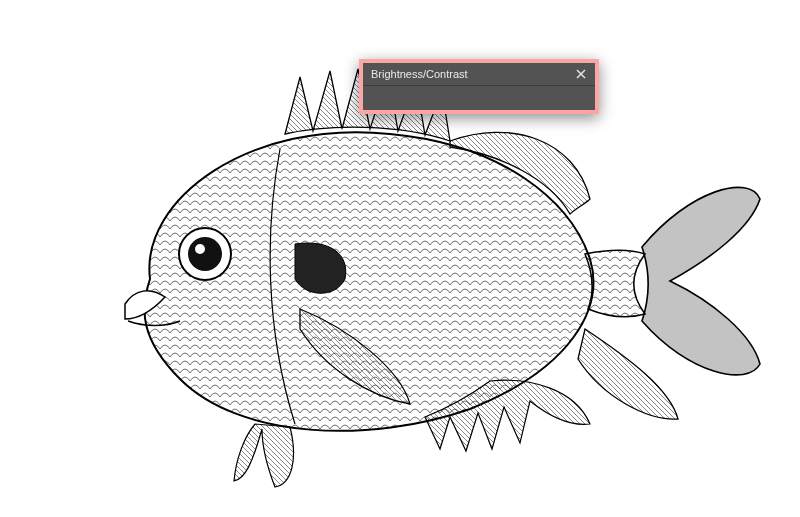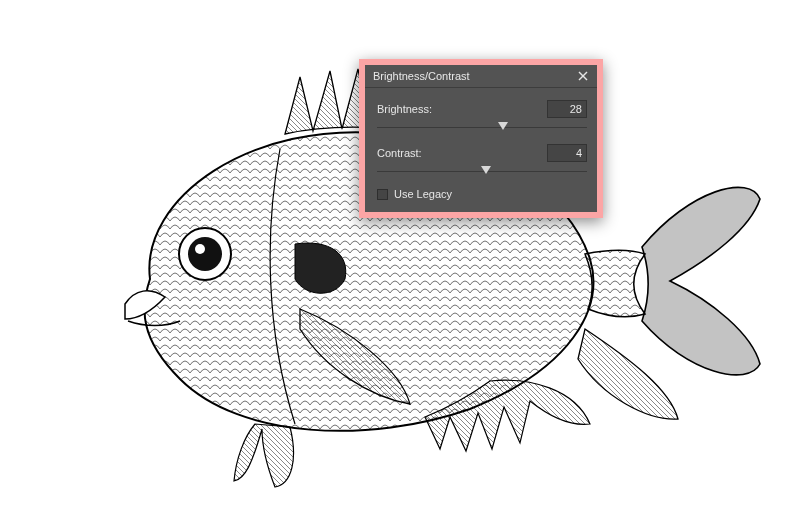--- a/index.html
+++ b/index.html
@@ -25,21 +25,21 @@
   .fish-svg {
     width: 740px;
     height: 460px;
   }
   .dialog {
     position: absolute;
     left: 359px;
     top: 59px;
     width: 232px;
     background: #535353;
-    border: 6px solid #fca5a5;
+    border: 4px solid #fca5a5;
     box-shadow: 0 4px 14px rgba(0,0,0,0.45);
   }
   .dialog-titlebar {
     height: 22px;
     background: #535353;
     border-bottom: 1px solid #3d3d3d;
     display: flex;
     align-items: center;
     padding: 0 6px 0 8px;
     color: #e8e8e8;
@@ -253,40 +253,15 @@
   <div class="dialog-titlebar">
     <div class="dialog-title">Brightness/Contrast</div>
     <div class="close-btn">
       <svg width="10" height="10" viewBox="0 0 10 10">
         <line x1="1" y1="1" x2="9" y2="9" stroke="#e6e6e6" stroke-width="1.4"></line>
         <line x1="9" y1="1" x2="1" y2="9" stroke="#e6e6e6" stroke-width="1.4"></line>
       </svg>
     </div>
   </div>
   <div class="dialog-body">
-    <div class="controls">
-
-      <div class="ctrl-row">
-        <div class="ctrl-label">Brightness:</div>
-        <input class="ctrl-value" value="28" style="">
-      </div>
-      <div class="slider">
-        <div class="slider-track"></div>
-        <div class="slider-thumb" id="b-thumb" style="left: 60%;"></div>
-      </div>
-
-      <div class="ctrl-row">
-        <div class="ctrl-label">Contrast:</div>
-        <input class="ctrl-value" value="4" style="">
-      </div>
-      <div class="slider">
-        <div class="slider-track"></div>
-        <div class="slider-thumb" id="c-thumb" style="left: 52%;"></div>
-      </div>
-
-      <div class="legacy-row">
-        <span class="chk" id="legacy-chk"></span>
-        <span>Use Legacy</span>
-      </div>
-    </div>
 
   </div>
 </div>
 
 </body></html>

